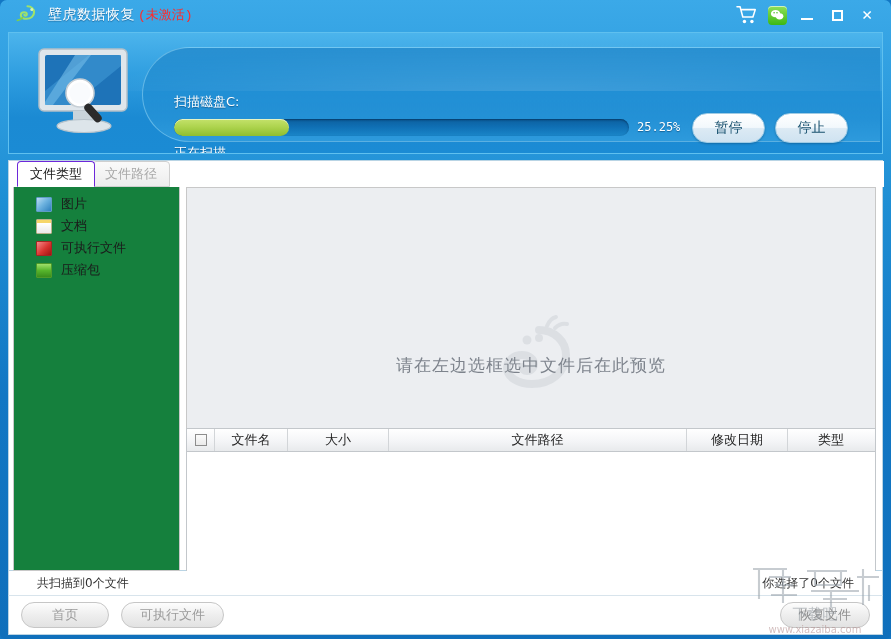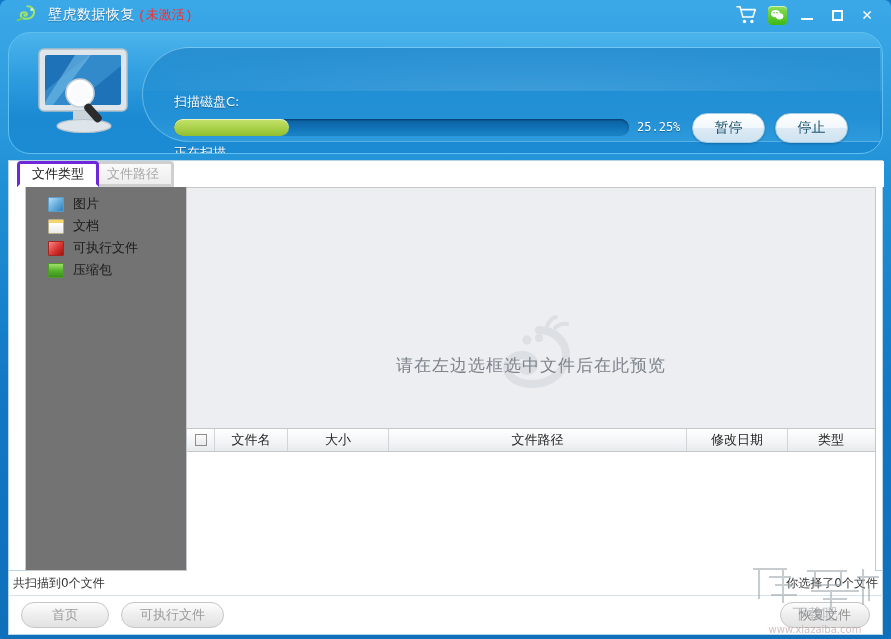--- a/index.html
+++ b/index.html
@@ -57,21 +57,21 @@
     box-shadow: inset 0 1px 0 rgba(255,255,255,.6);
   }
   .min-glyph { width: 12px; height: 2px; background:#fff; margin-top:7px; }
   .max-glyph { width: 11px; height: 11px; border: 2px solid #fff; }
   .close-glyph { font-size: 17px; font-weight: bold; color:#fff; line-height: 1; }
 
   
   .scan-panel {
     position: absolute; left: 8px; top: 32px;
     width: 875px; height: 122px;
-    border-radius: 22px;
+    border-radius: 0;
     background: linear-gradient(180deg,#4cb4ec 0%, #2f9ee0 35%, #1b8ad3 70%, #1b8bd4 100%);
     border: 1px solid #5fc0ef;
     overflow: hidden;
   }
   .scan-panel:before{
     content:""; position:absolute; left:0; top:0; width:100%; height:58px;
     background: radial-gradient(ellipse at 60% 120%, rgba(255,255,255,.22) 0%, rgba(255,255,255,0) 62%);
     pointer-events:none;
   }
   .monitor-icon {
@@ -144,44 +144,44 @@
   .tabstrip {
     position: absolute; left: 0; top: 0;
     width: 875px; height: 26px;
     background: #ffffff;
   }
   .tab {
     position: absolute; top: 0;
     height: 26px; padding: 0 12px;
     display: flex; align-items: center;
     font-size: 13px;
-    border: 3px solid #6d28d9;
+    border: 1px solid #6d28d9;
     border-radius: 4px 4px 0 0;
     cursor: pointer;
   }
   .tab.active {
     left: 8px;
     background: #ffffff;
     color: #1a1a1a;
     border-bottom-color: #ffffff;
     z-index: 3;
   }
   .tab.inactive {
     left: 83px;
     background: linear-gradient(180deg,#fafafa,#ededed);
     color: #a8a8a8;
     border-color: #cfcfcf;
     z-index: 2;
   }
 
   
   .tree-panel {
-    position: absolute; left: 16px; top: 26px;
+    position: absolute; left: 4px; top: 26px;
     width: 167px; height: 384px;
-    background: #737373;
+    background: #15803d;
     border: 1px solid #c8c8c8;
     border-top: none;
     padding-top: 6px;
   }
   .tree-item {
     display: flex; align-items: center;
     height: 22px; padding-left: 22px;
     font-size: 13px; color: #1b1b1b;
     cursor: pointer;
   }
@@ -255,21 +255,21 @@
   }
 
   
   .statusbar {
     position: absolute; left: 8px; top: 571px;
     width: 875px; height: 24px;
     background: #ffffff;
     border-left: 1px solid #b9d4e4;
     border-right: 1px solid #b9d4e4;
     display: flex; align-items: center;
-    padding: 0 4px;
+    padding: 0 28px;
     font-size: 12px; color: #333333;
   }
   .status-right { margin-left: auto; }
 
   
   .bottombar {
     position: absolute; left: 8px; top: 595px;
     width: 875px; height: 40px;
     background: #ffffff;
     border: 1px solid #b9d4e4;

